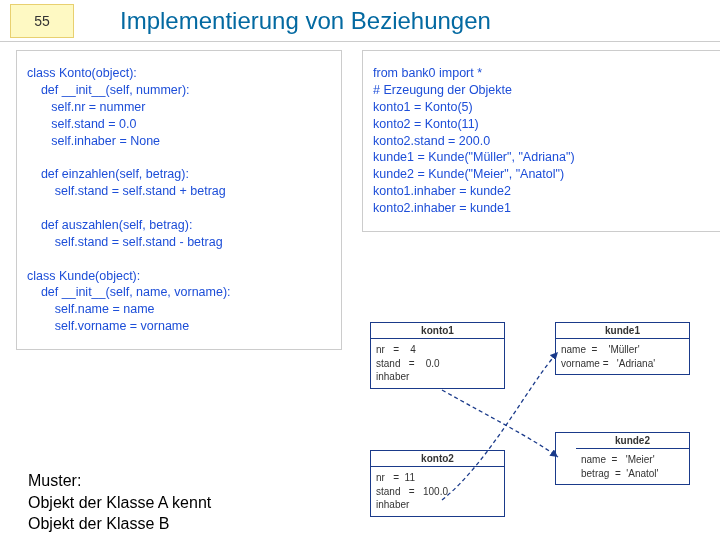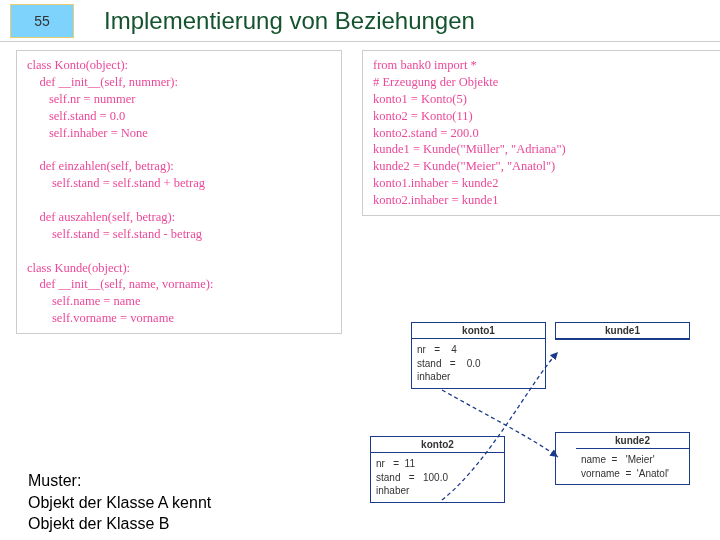--- a/index.html
+++ b/index.html
@@ -11,38 +11,38 @@
     overflow: hidden;
   }
   .header {
     display: flex; align-items: center;
     height: 42px;
     border-bottom: 1px solid #ccc;
   }
   .slide-num {
     width: 64px; height: 34px;
     margin: 4px 10px;
-    background: #7dd3fc;
+    background: #fef9c3;
     border: 1px solid #e8d070;
     display: flex; align-items: center; justify-content: center;
     font-size: 14px; color: #333;
   }
   .title {
-    font-size: 24px; color: #14532d; font-family: "Trebuchet MS", Verdana, sans-serif;
-    margin-left: 20px;
+    font-size: 24px; color: #0369a1; font-family: "Trebuchet MS", Verdana, sans-serif;
+    margin-left: 36px;
     font-weight: normal;
   }
   .content { position: relative; padding: 8px 16px; }
   .code-box {
     border: 1px solid #ccc;
     background: #fff;
     font-size: 12.5px;
-    font-family: Liberation Serif, serif;
-    color: #ec4899;
-    padding: 6px 10px;
+    font-family: Liberation Sans, sans-serif;
+    color: #1d4ed8;
+    padding: 14px 10px;
     white-space: pre;
     line-height: 1.35;
   }
   .left-code {
     width: 326px; position: absolute; top: 8px; left: 16px;
   }
   .right-code {
     width: 376px; position: absolute; top: 8px; left: 362px;
   }
   .footer-note {
@@ -104,39 +104,41 @@
 kunde1 = Kunde("Müller", "Adriana")
 kunde2 = Kunde("Meier", "Anatol")
 konto1.inhaber = kunde2
 konto2.inhaber = kunde1</div>
 
   <div class="footer-note">Muster:
 Objekt der Klasse A kennt
 Objekt der Klasse B</div>
 
   <div class="diagram">
-    <div class="obj" style="top:0; left:0;margin-left:41px;">
+    <div class="obj" style="top:0; left:0;">
       <div class="hdr">konto1</div>
       <div class="body">nr   =    4
 stand   =    0.0
 inhaber</div>
     </div>
     <div class="obj" style="top:0; left:185px;">
       <div class="hdr">kunde1</div>
+      <div class="body">name  =    'Müller'
+vorname =   'Adriana'</div>
     </div>
-    <div class="obj" style="top:114px; left:0;">
+    <div class="obj" style="top:128px; left:0;">
       <div class="hdr">konto2</div>
       <div class="body">nr   =  11
 stand   =   100.0
 inhaber</div>
     </div>
     <div class="obj" style="top:110px; left:185px;padding-left:20px;">
       <div class="hdr">kunde2</div>
       <div class="body">name  =   'Meier'
-vorname  =  'Anatol'</div>
+betrag  =  'Anatol'</div>
     </div>
     <svg class="arrow-svg" width="330" height="220">
       <defs>
         <marker id="ah" markerWidth="8" markerHeight="8" refX="6" refY="3" orient="auto">
           <path d="M0,0 L6,3 L0,6 Z" fill="#1a3a8a"></path>
         </marker>
       </defs>
       <path d="M72,68 C120,95 160,115 188,135" stroke="#1a3a8a" stroke-width="1.3" fill="none" stroke-dasharray="4,3" marker-end="url(#ah)"></path>
       <path d="M72,178 C120,140 160,60 188,30" stroke="#1a3a8a" stroke-width="1.3" fill="none" stroke-dasharray="4,3" marker-end="url(#ah)"></path>
     </svg>

